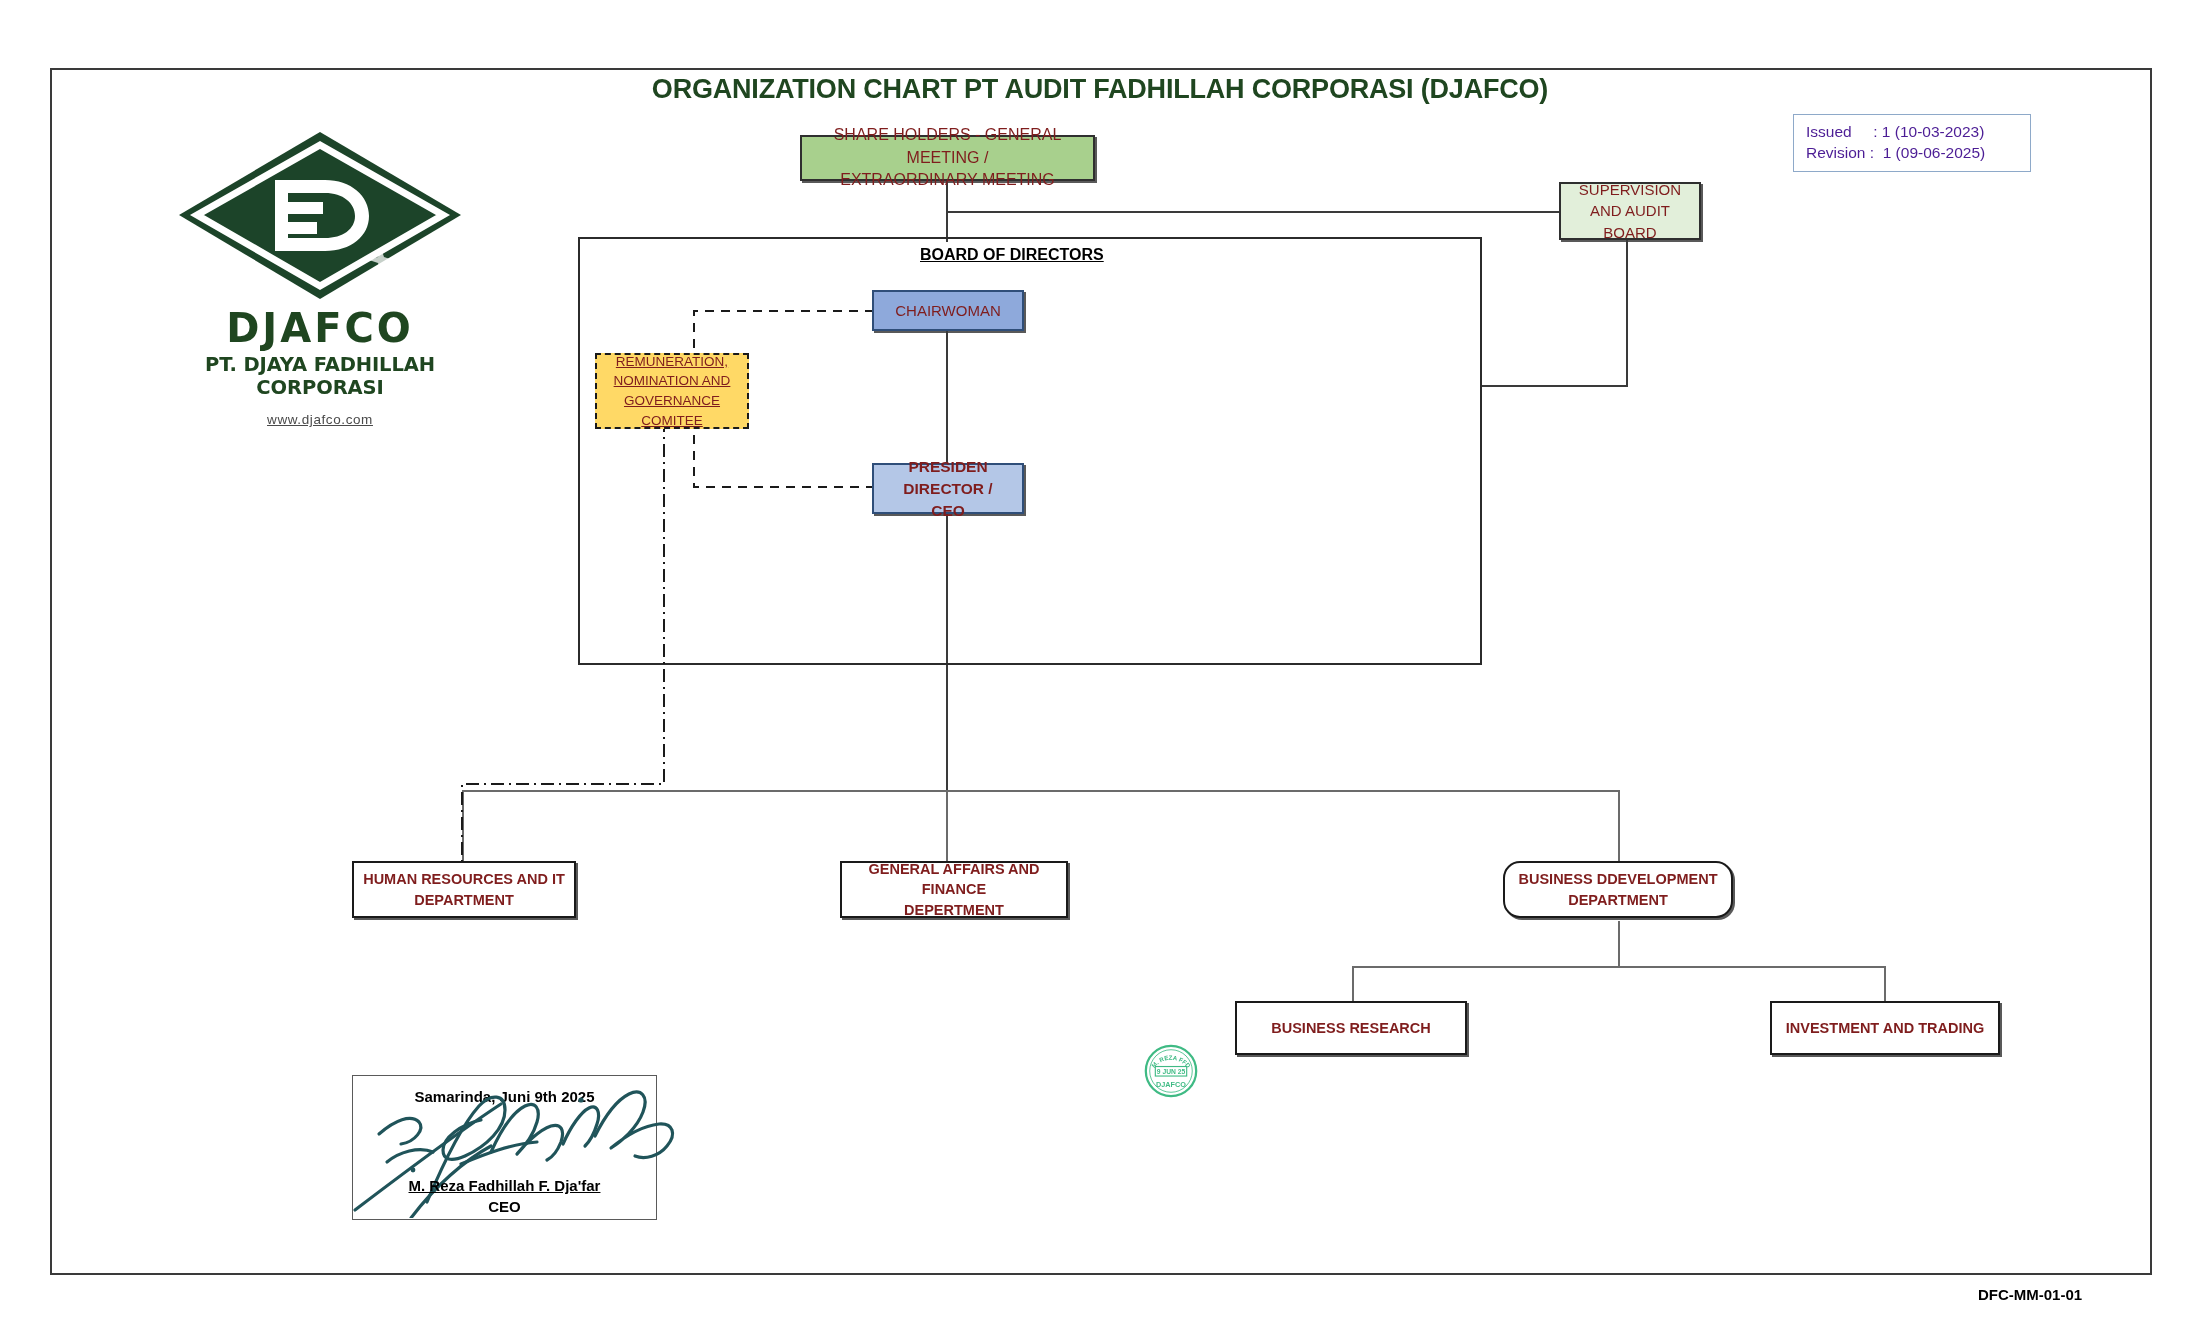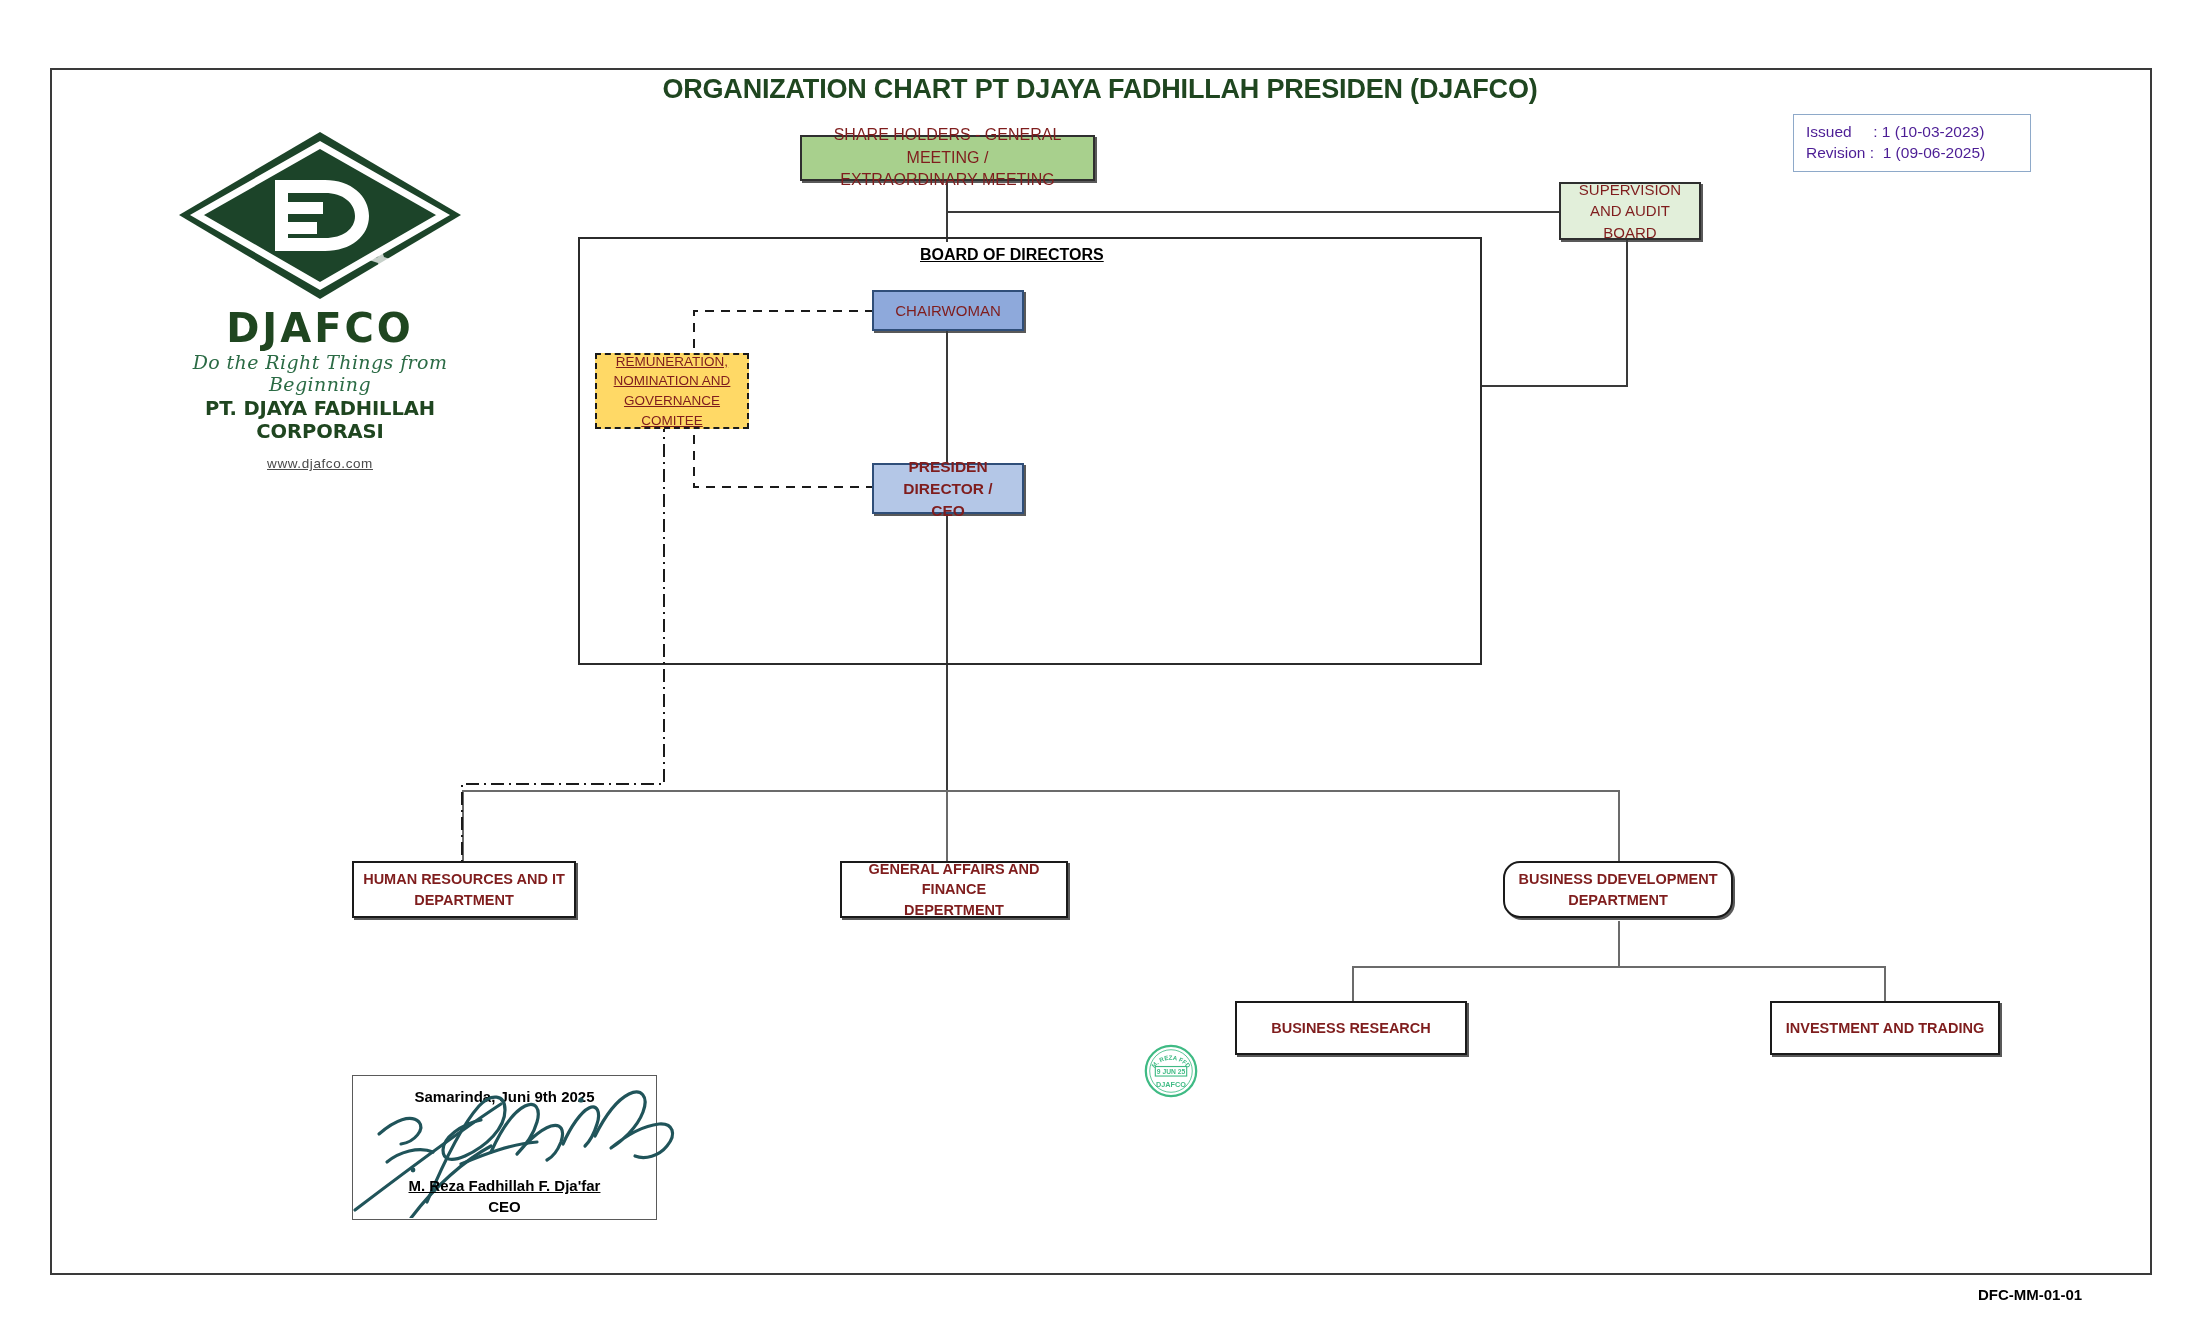--- a/index.html
+++ b/index.html
@@ -262,41 +262,40 @@
     color: #000;
   }
 </style>
 </head>
 <body>
 
 <div id="page">
 
   <div id="page-frame"></div>
 
-  <div id="chart-title">ORGANIZATION CHART PT DJAYA FADHILLAH PRESIDEN (DJAFCO)</div>
+  <div id="chart-title">ORGANIZATION CHART PT AUDIT FADHILLAH CORPORASI (DJAFCO)</div>
 
   <div id="revision-box">
     <div class="rev-line">Issued     : 1 (10-03-2023)</div>
     <div class="rev-line">Revision :  1 (09-06-2025)</div>
   </div>
 
   <div id="logo-block">
     <svg id="logo-mark" viewBox="0 0 290 175">
       <polygon points="145,4 286,87 145,171 4,87" fill="#1c4429"></polygon>
       <polygon points="145,17 268,87 145,158 22,87" fill="none" stroke="#ffffff" stroke-width="7"></polygon>
       <g fill="#ffffff">
         <path d="M106,52 h44 c26,0 44,16 44,36 c0,20 -18,35 -44,35 h-44 v-13 h44 c18,0 30,-9 30,-22 c0,-13 -12,-23 -30,-23 h-44 z"></path>
         <path d="M100,74 h48 v12 h-48 z"></path>
         <path d="M100,94 h42 v12 h-42 z"></path>
         <path d="M100,52 h13 v71 h-13 z"></path>
       </g>
       <path d="M206,120 l3,9 l9,3 l-9,3 l-3,9 l-3,-9 l-9,-3 l9,-3 z" fill="#ffffff" opacity="0.75"></path>
     </svg>
     <div id="logo-wordmark">DJAFCO</div>
-    <div id="logo-tagline">Do the Right Things from Beginning</div>
     <div id="logo-legal">PT. DJAYA FADHILLAH CORPORASI</div>
     <div id="logo-url">www.djafco.com</div>
   </div>
 
   <div class="conn conn-v conn-dark" style="left:946px; top:180px; height:62px;"></div>
 
   <div class="conn conn-h conn-dark" style="left:946px; top:211px; width:681px;"></div>
 
   <div class="conn conn-v conn-dark" style="left:1626px; top:211px; height:0px;"></div>
 

